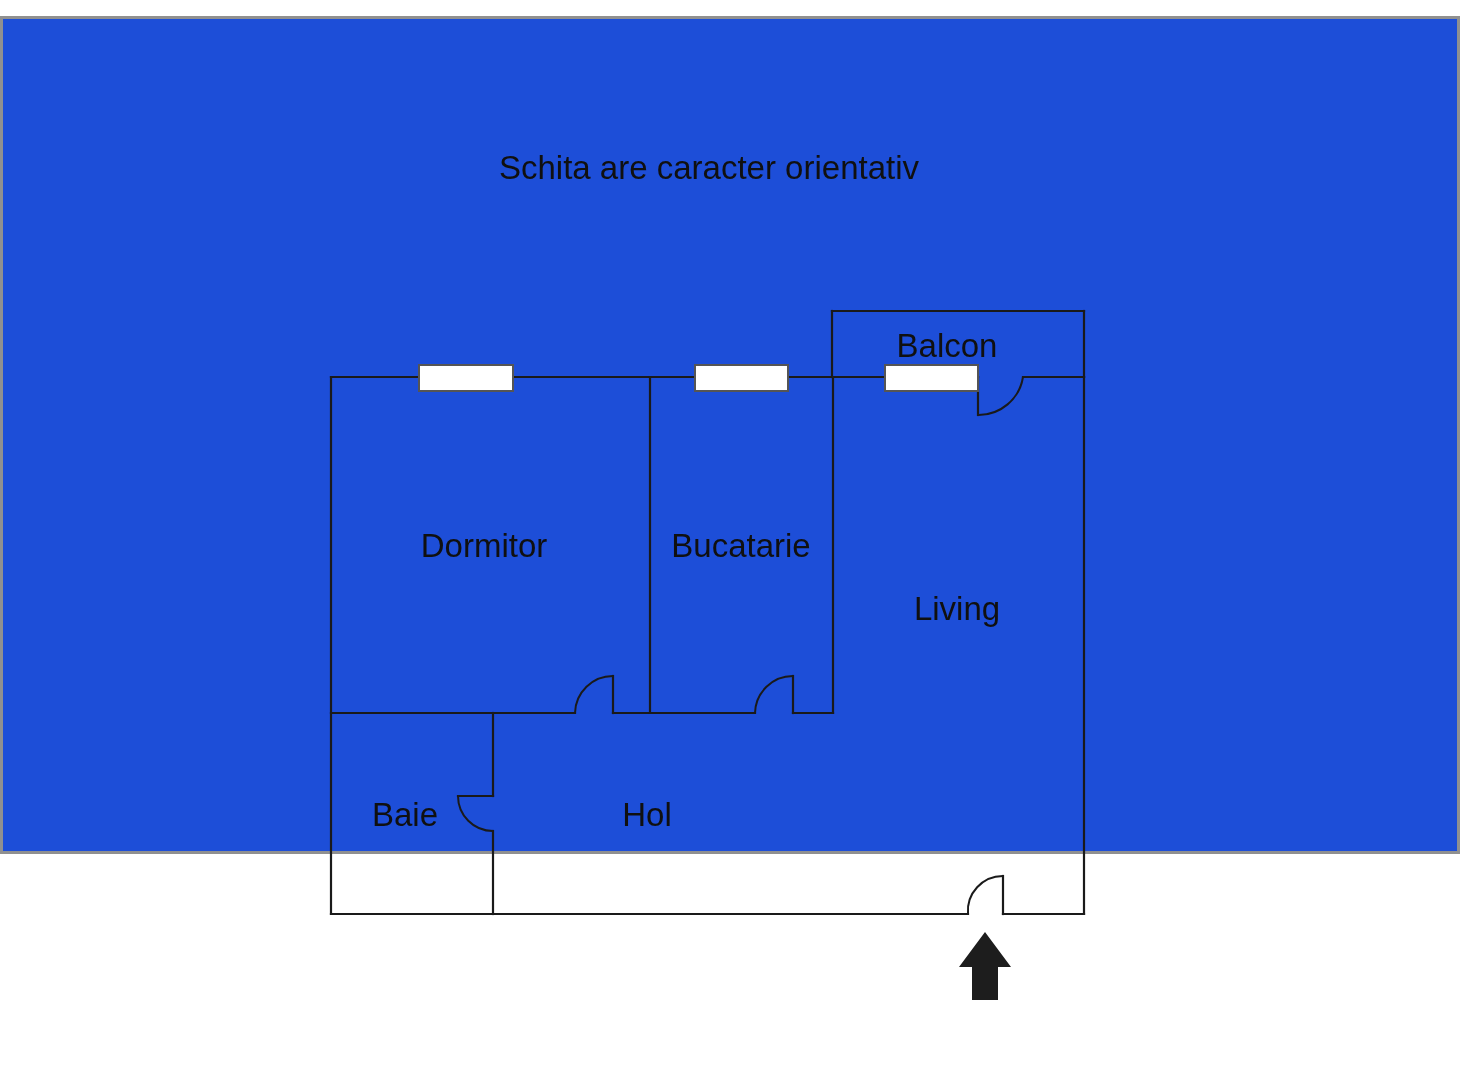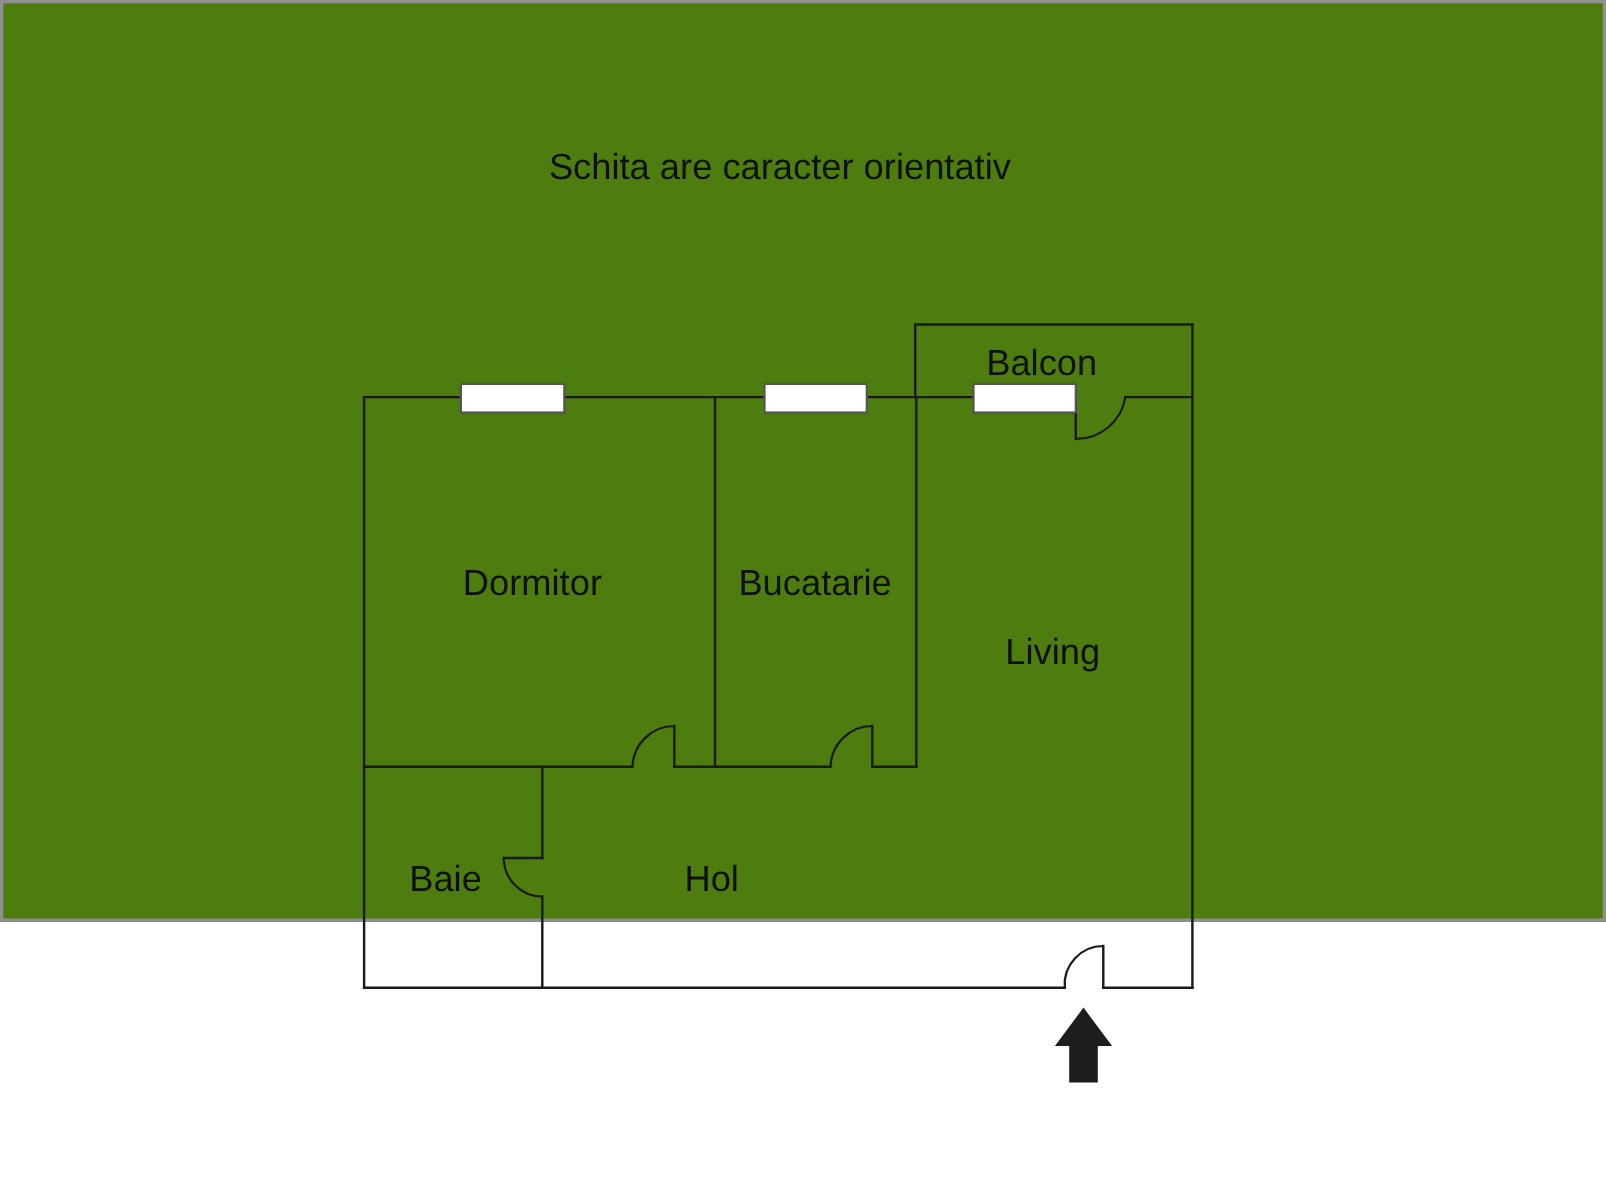--- a/index.html
+++ b/index.html
@@ -10,23 +10,24 @@
   body {
     width: 1460px;
     height: 1082px;
     font-family: "Liberation Sans", sans-serif;
     overflow: hidden;
   }
   #page {
     position: relative;
     width: 1460px;
     height: 838px;
-    background: #4d7c0f;
+    background: #1d4ed8;
     box-sizing: border-box;
     border: 3px solid #909090;
+    margin-top: 16px;
   }
   #plan-svg {
     position: absolute;
     left: 0;
     top: 0;
     width: 1460px;
     height: 1082px;
     display: block;
   }
   .plan-title {

